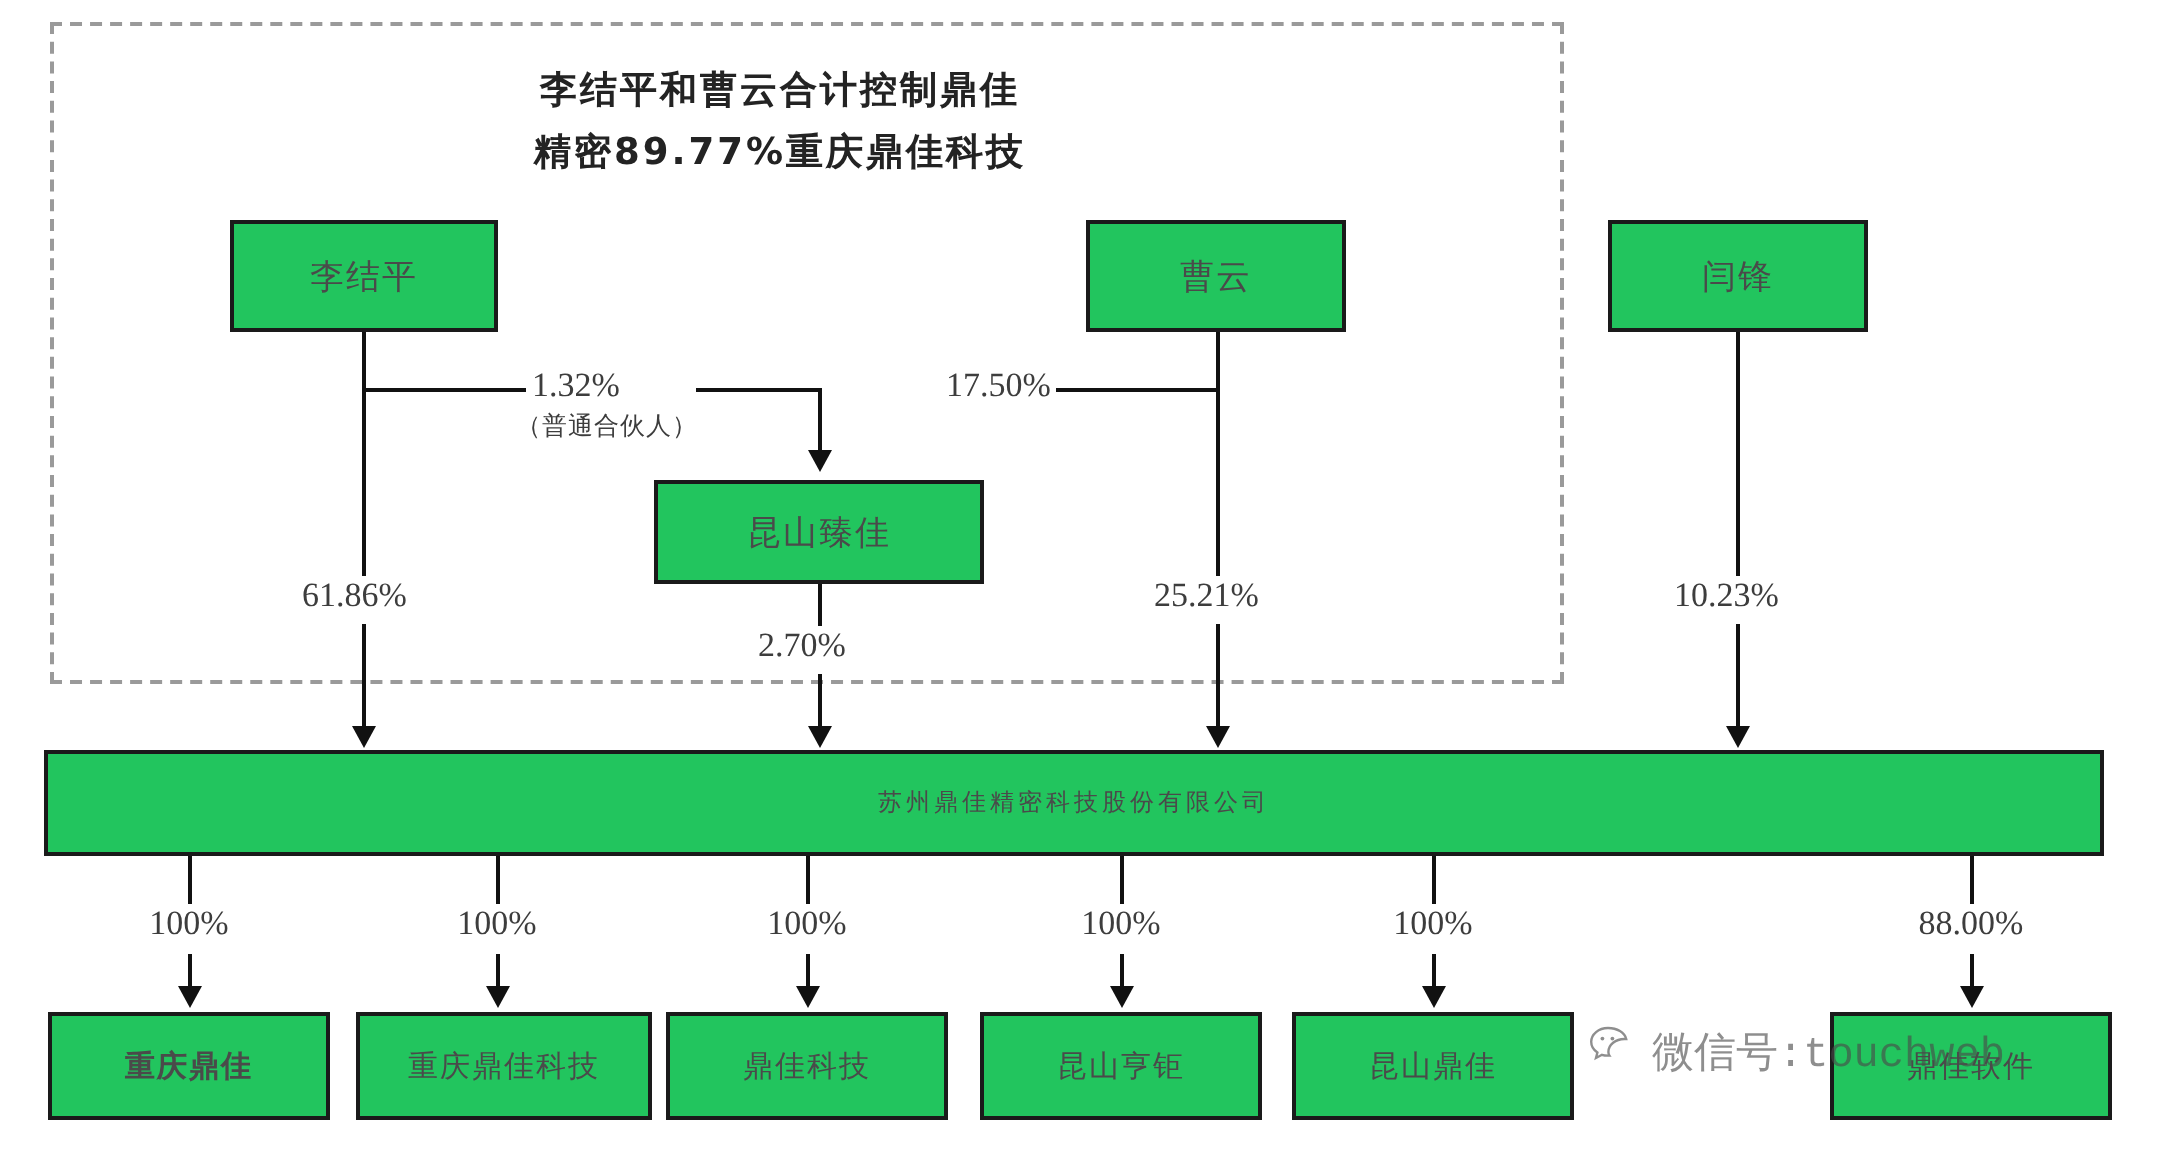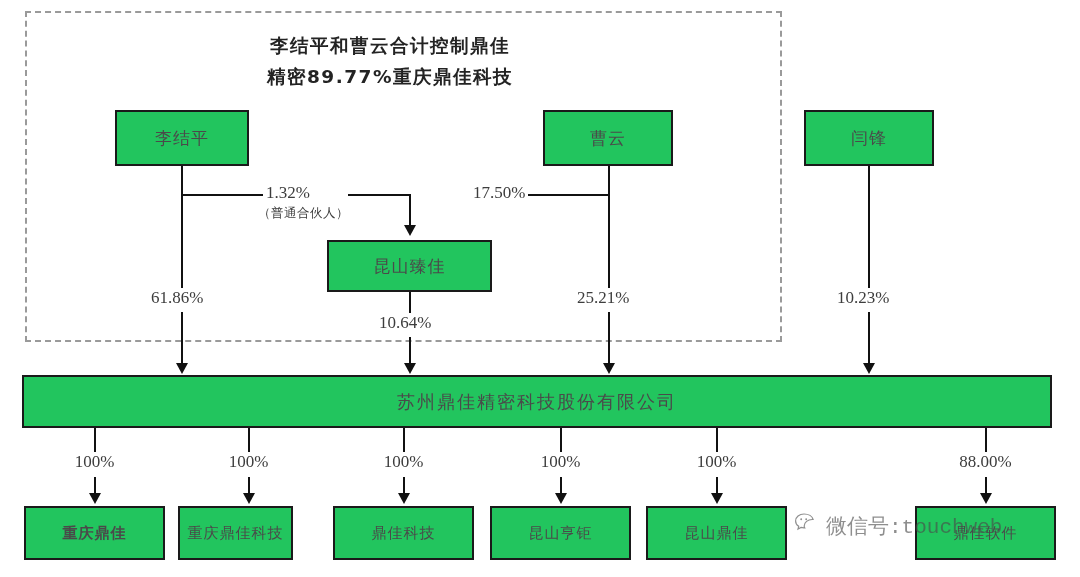--- a/index.html
+++ b/index.html
@@ -23,21 +23,21 @@
     display: flex;
     align-items: center;
     justify-content: center;
     color: #4a4a4a;
     font-family: "DejaVu Sans", "Liberation Sans", sans-serif;
     font-size: 17px;
     letter-spacing: 1px;
     white-space: nowrap;
   }
   .node.main {
-    font-size: 18px;
+    font-size: 12px;
     letter-spacing: 2px;
     text-align: right;
   }
   .node.sub {
     font-size: 15px;
     letter-spacing: 1px;
   }
 
   .vline {
     position: absolute;
@@ -165,37 +165,37 @@
 
   <div class="vline" style="left:868px; top:166px; height:122px;"></div>
   <div class="label" style="left:834px; top:288px;">10.23%</div>
   <div class="vline" style="left:868px; top:312px; height:52px;"></div>
   <div class="arrow-head" style="left:863px; top:363px;"></div>
 
   <div class="vline" style="left:409px; top:194px; height:32px;"></div>
   <div class="arrow-head" style="left:404px; top:225px;"></div>
 
   <div class="vline" style="left:409px; top:292px; height:24px;"></div>
-  <div class="label" style="left:376px; top:313px;">10.64%</div>
+  <div class="label" style="left:376px; top:313px;">2.70%</div>
   <div class="vline" style="left:409px; top:337px; height:27px;"></div>
   <div class="arrow-head" style="left:404px; top:363px;"></div>
 
   <div id="subs-layer">
       <div class="vline" style="left: 93.5px; top: 428px; height: 24px;"></div>
       <div class="label" style="left: 94.5px; top: 452px; transform: translateX(-50%);">100%</div>
       <div class="vline" style="left: 93.5px; top: 477px; height: 17px;"></div>
       <div class="arrow-head" style="left: 88.5px; top: 493px;"></div>
       <div class="node sub" style="left: 24px; top: 506px; width: 141px; height: 54px; font-weight: bold;">
         <span>重庆鼎佳</span>
       </div>
       <div class="vline" style="left: 247.5px; top: 428px; height: 24px;"></div>
       <div class="label" style="left: 248.5px; top: 452px; transform: translateX(-50%);">100%</div>
       <div class="vline" style="left: 247.5px; top: 477px; height: 17px;"></div>
       <div class="arrow-head" style="left: 242.5px; top: 493px;"></div>
-      <div class="node sub" style="left: 178px; top: 506px; width: 115px; height: 54px;">
+      <div class="node sub" style="left: 178px; top: 506px; width: 148px; height: 54px;">
         <span>重庆鼎佳科技</span>
       </div>
       <div class="vline" style="left: 402.5px; top: 428px; height: 24px;"></div>
       <div class="label" style="left: 403.5px; top: 452px; transform: translateX(-50%);">100%</div>
       <div class="vline" style="left: 402.5px; top: 477px; height: 17px;"></div>
       <div class="arrow-head" style="left: 397.5px; top: 493px;"></div>
       <div class="node sub" style="left: 333px; top: 506px; width: 141px; height: 54px;">
         <span>鼎佳科技</span>
       </div>
       <div class="vline" style="left: 559.5px; top: 428px; height: 24px;"></div>

